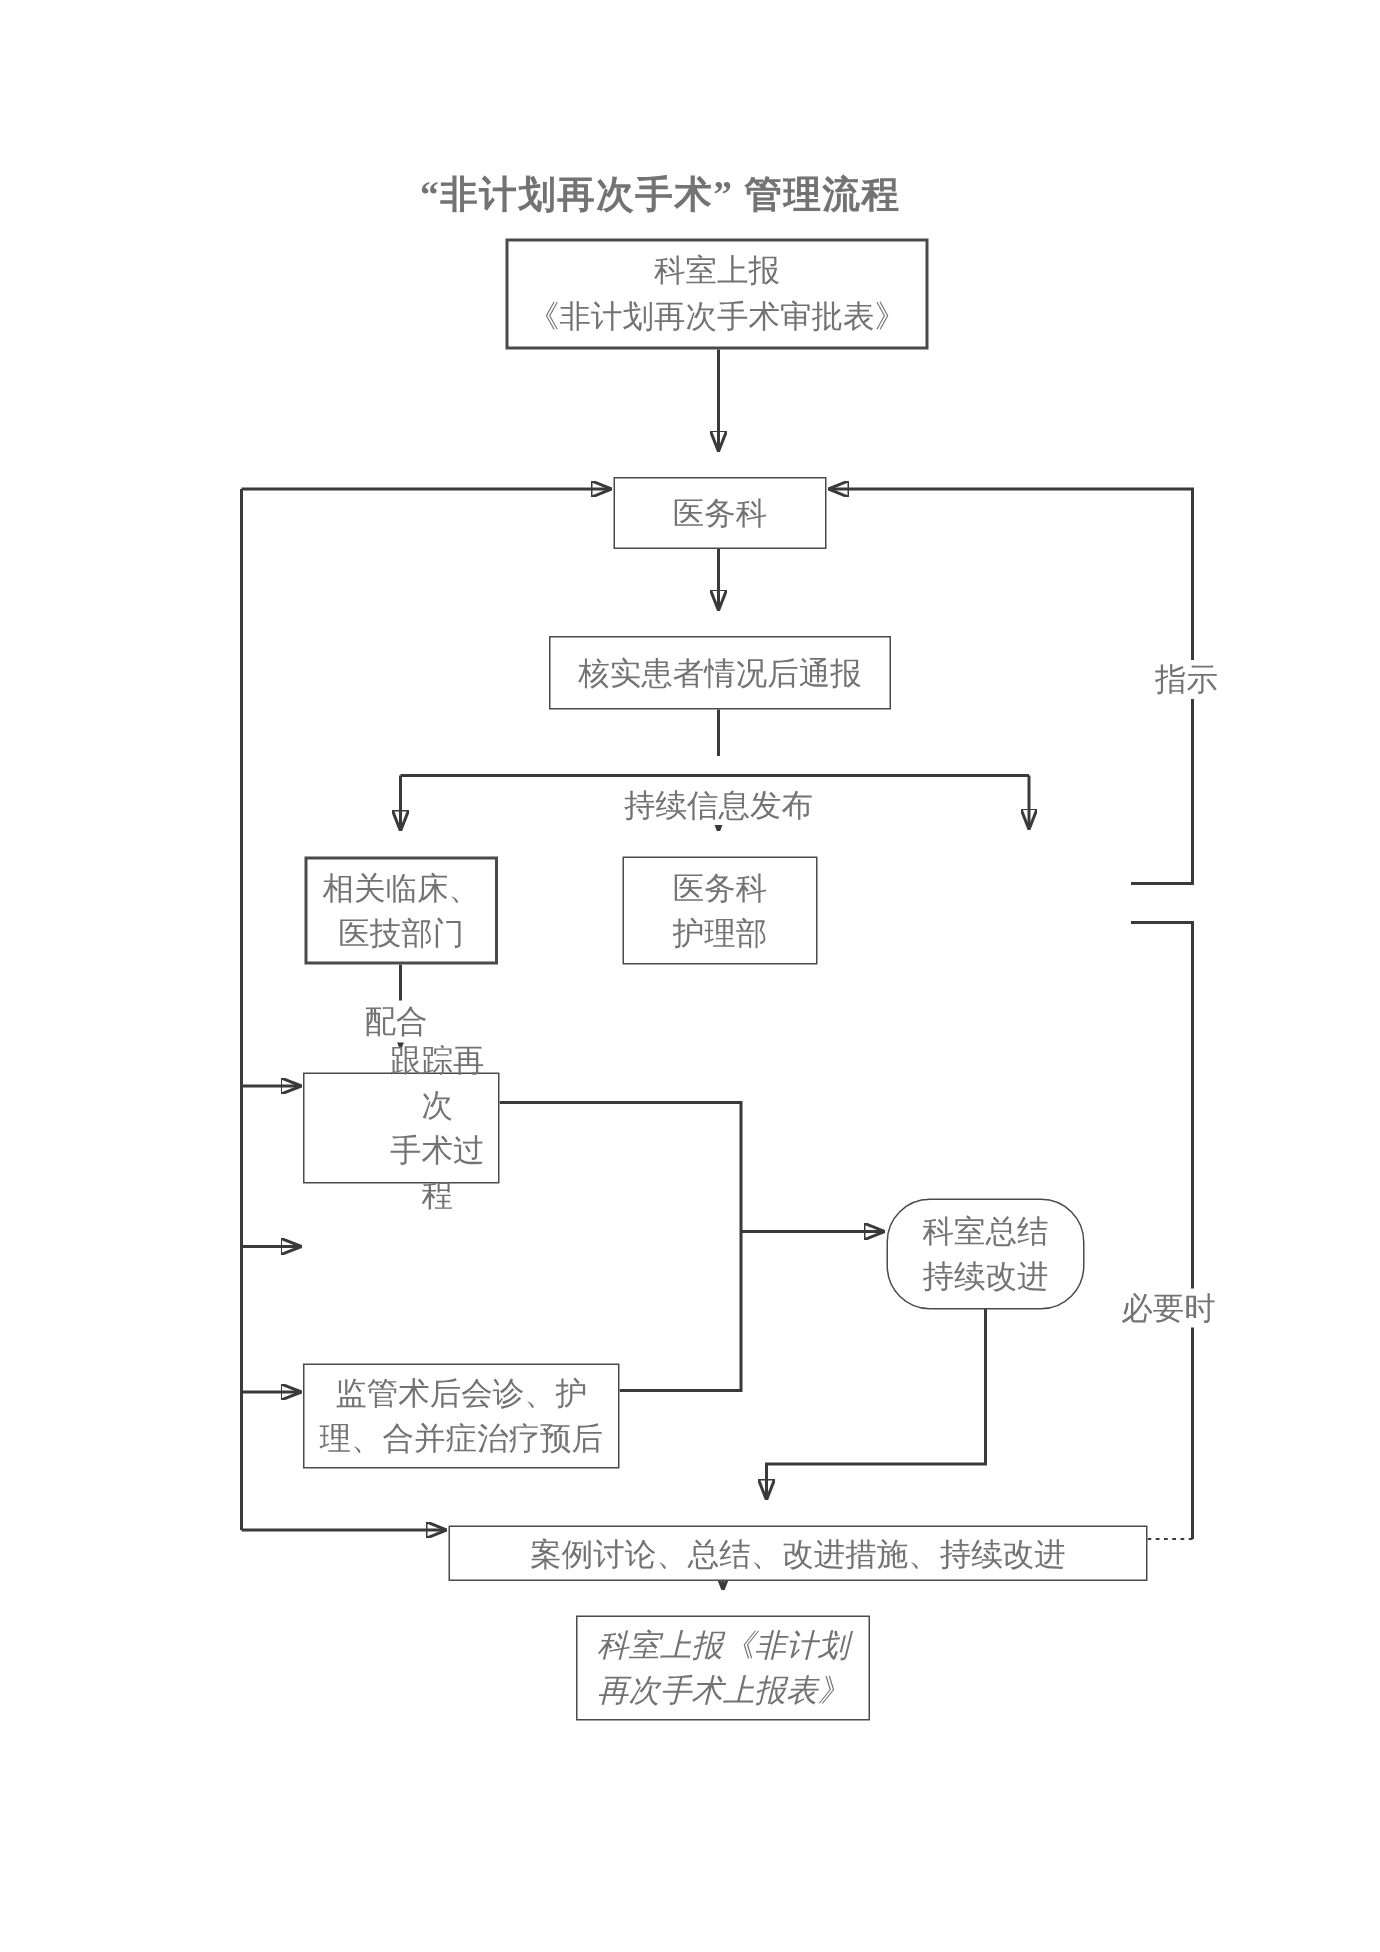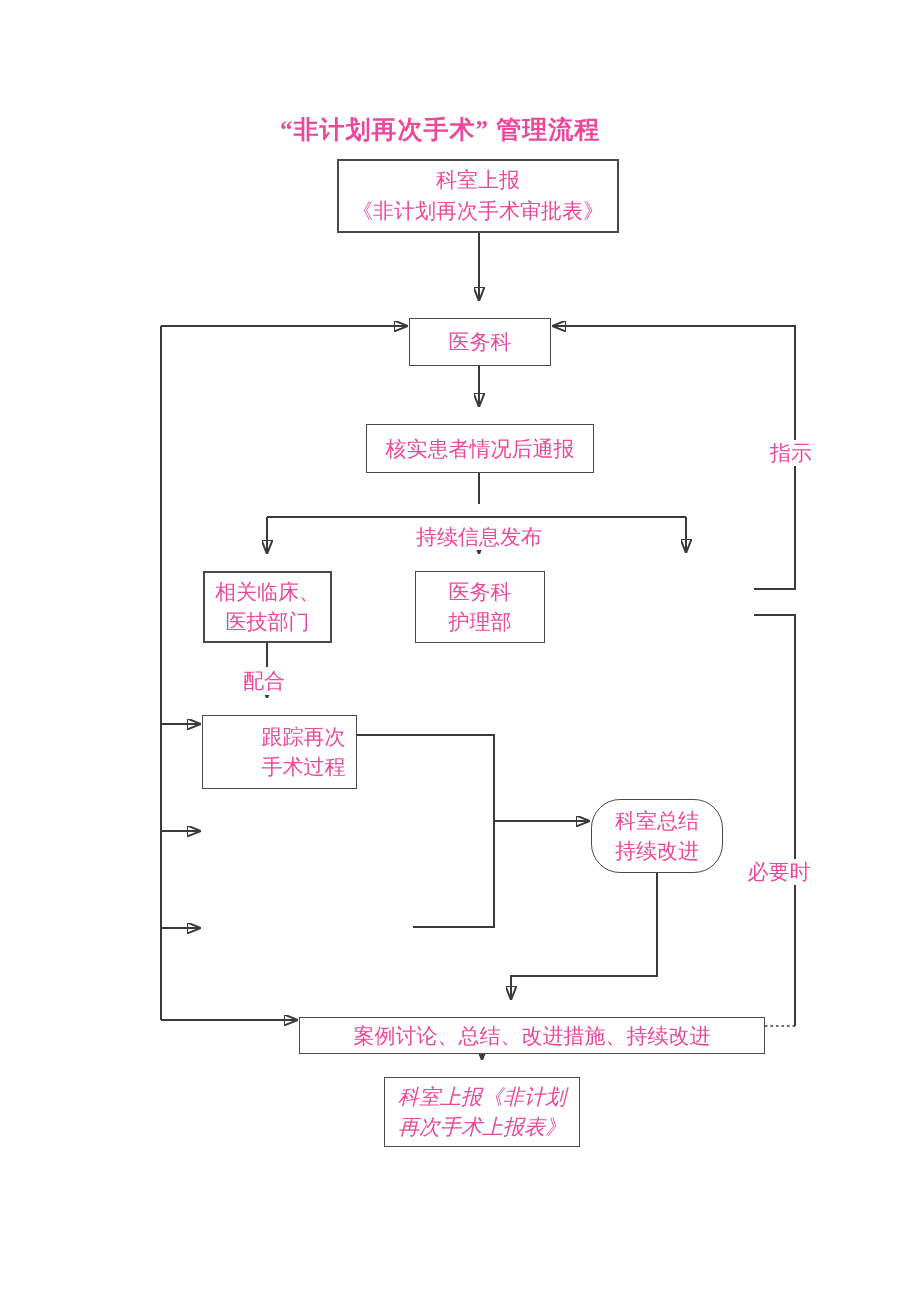--- a/index.html
+++ b/index.html
@@ -7,21 +7,21 @@
     padding: 0;
     background: #e8e8e8;
   }
   #page {
     position: relative;
     width: 920px;
     height: 1301px;
     margin: 0 auto;
     background: #ffffff;
     font-family: "Liberation Serif", "DejaVu Serif", serif;
-    color: #ec4899;
+    color: #737373;
     overflow: hidden;
   }
   #connectors {
     position: absolute;
     left: 0; top: 0;
     width: 920px; height: 1301px;
     z-index: 1;
   }
   #connectors path {
     fill: none;
@@ -71,21 +71,21 @@
     letter-spacing: 1px;
     white-space: nowrap;
   }
   
   #node-report-approval { left: 337px; top: 143px; width: 282px; height: 74px; line-height: 31px; }
   #node-medical-dept    { left: 409px; top: 302px; width: 142px; height: 48px; }
   #node-verify-notify   { left: 366px; top: 408px; width: 228px; height: 49px; }
   #node-clinical-depts  { left: 203px; top: 555px; width: 129px; height: 72px; }
   #node-medical-nursing { left: 415px; top: 555px; width: 130px; height: 72px; }
   #node-president       { left: 623px; top: 554px; width: 131px; height: 73px; }
-  #node-track-process   { left: 202px; top: 699px; width: 155px; height: 74px; padding-left: 48px; }
+  #node-track-process   { left: 202px; top: 699px; width: 131px; height: 74px; padding-left: 48px; }
   #node-supervise-docs  { left: 202px; top: 808px; width: 171px; height: 47px; }
   #node-supervise-post  { left: 202px; top: 893px; width: 211px; height: 70px; }
   #node-dept-summary    { left: 591px; top: 783px; width: 132px; height: 74px; border-radius: 29px; }
   #node-case-discussion { left: 299px; top: 1001px; width: 466px; height: 37px; }
   #node-report-form     { left: 384px; top: 1061px; width: 196px; height: 70px; font-style: italic; }
   
   #label-info-release   { left: 404px; top: 503px; width: 150px; height: 26px; }
   #label-cooperate      { left: 237px; top: 646px; width: 54px;  height: 28px; }
   #label-instruct       { left: 764px; top: 419px; width: 54px;  height: 26px; }
   #label-when-necessary { left: 739px; top: 838px; width: 80px;  height: 26px; }
@@ -142,20 +142,22 @@
 医技部门</div>
 
   <div class="node" id="node-medical-nursing">医务科
 护理部</div>
 
 
   <div class="node" id="node-track-process">跟踪再次
 手术过程</div>
 
 
+  <div class="node" id="node-supervise-post">监管术后会诊、护
+理、合并症治疗预后</div>
 
   <div class="node" id="node-dept-summary">科室总结
 持续改进</div>
 
   <div class="node" id="node-case-discussion">案例讨论、总结、改进措施、持续改进</div>
 
   <div class="node" id="node-report-form">科室上报《非计划
 再次手术上报表》</div>
 
   <div class="line-label" id="label-info-release">持续信息发布</div>

